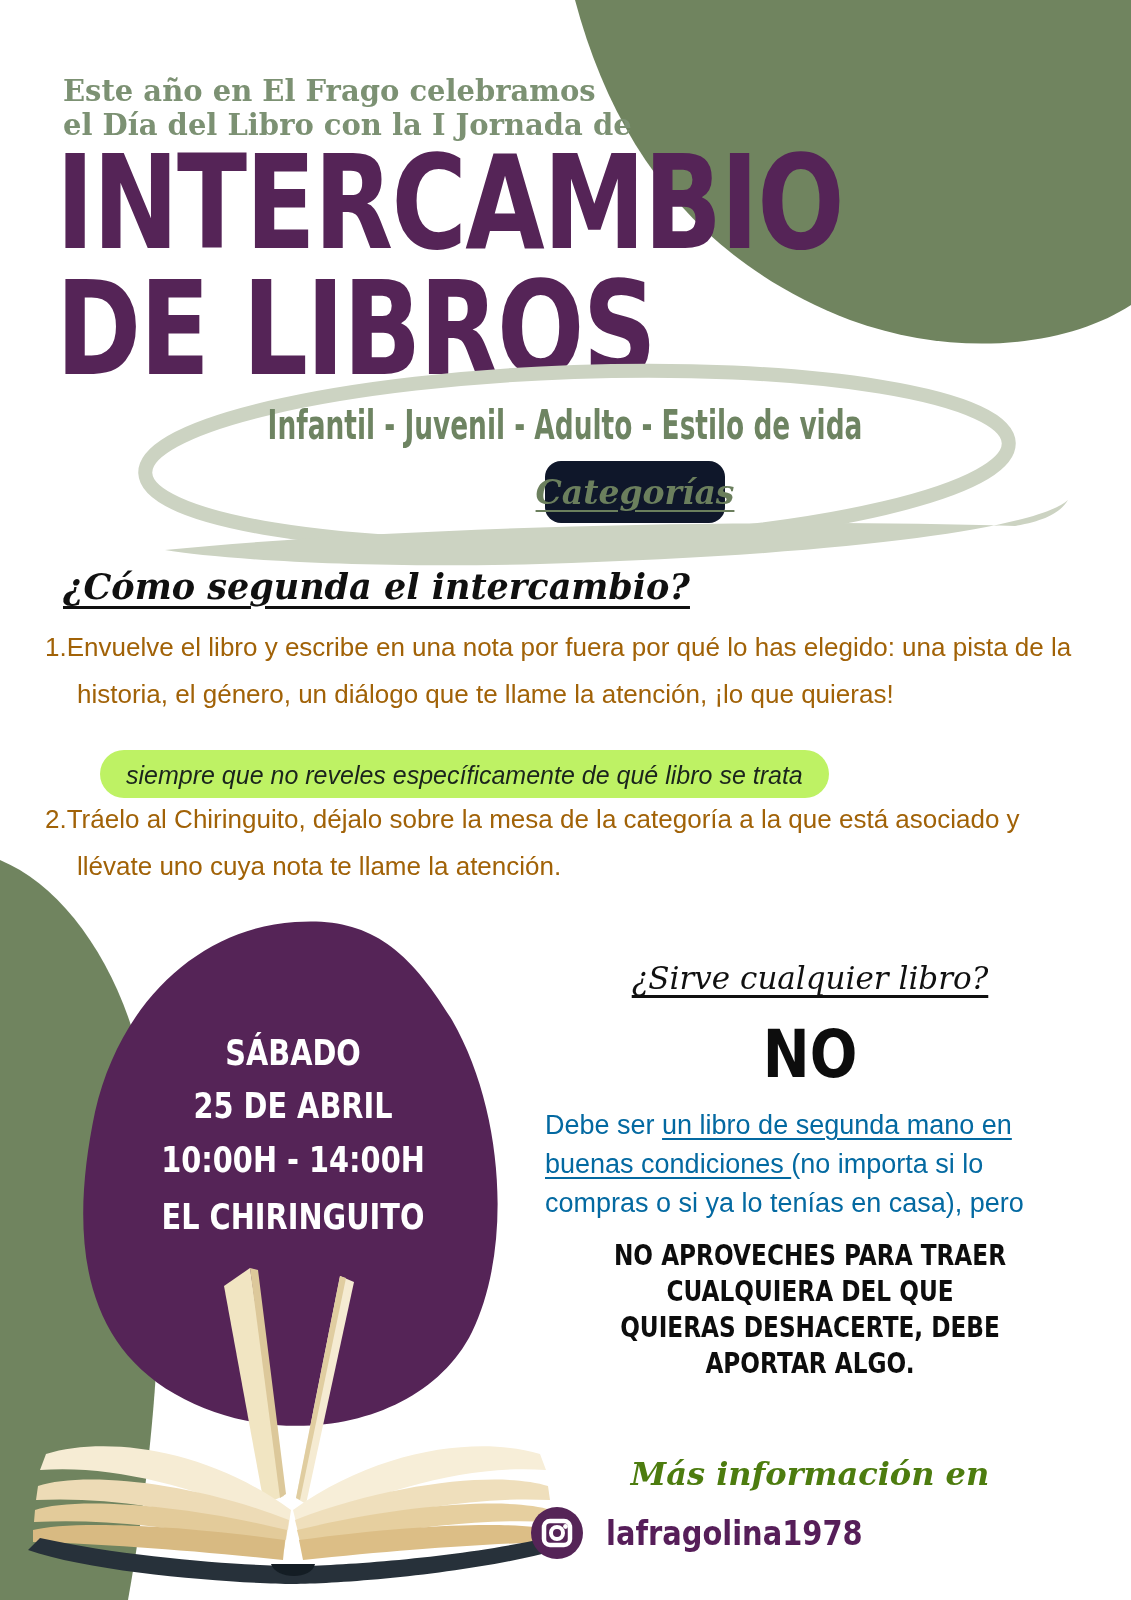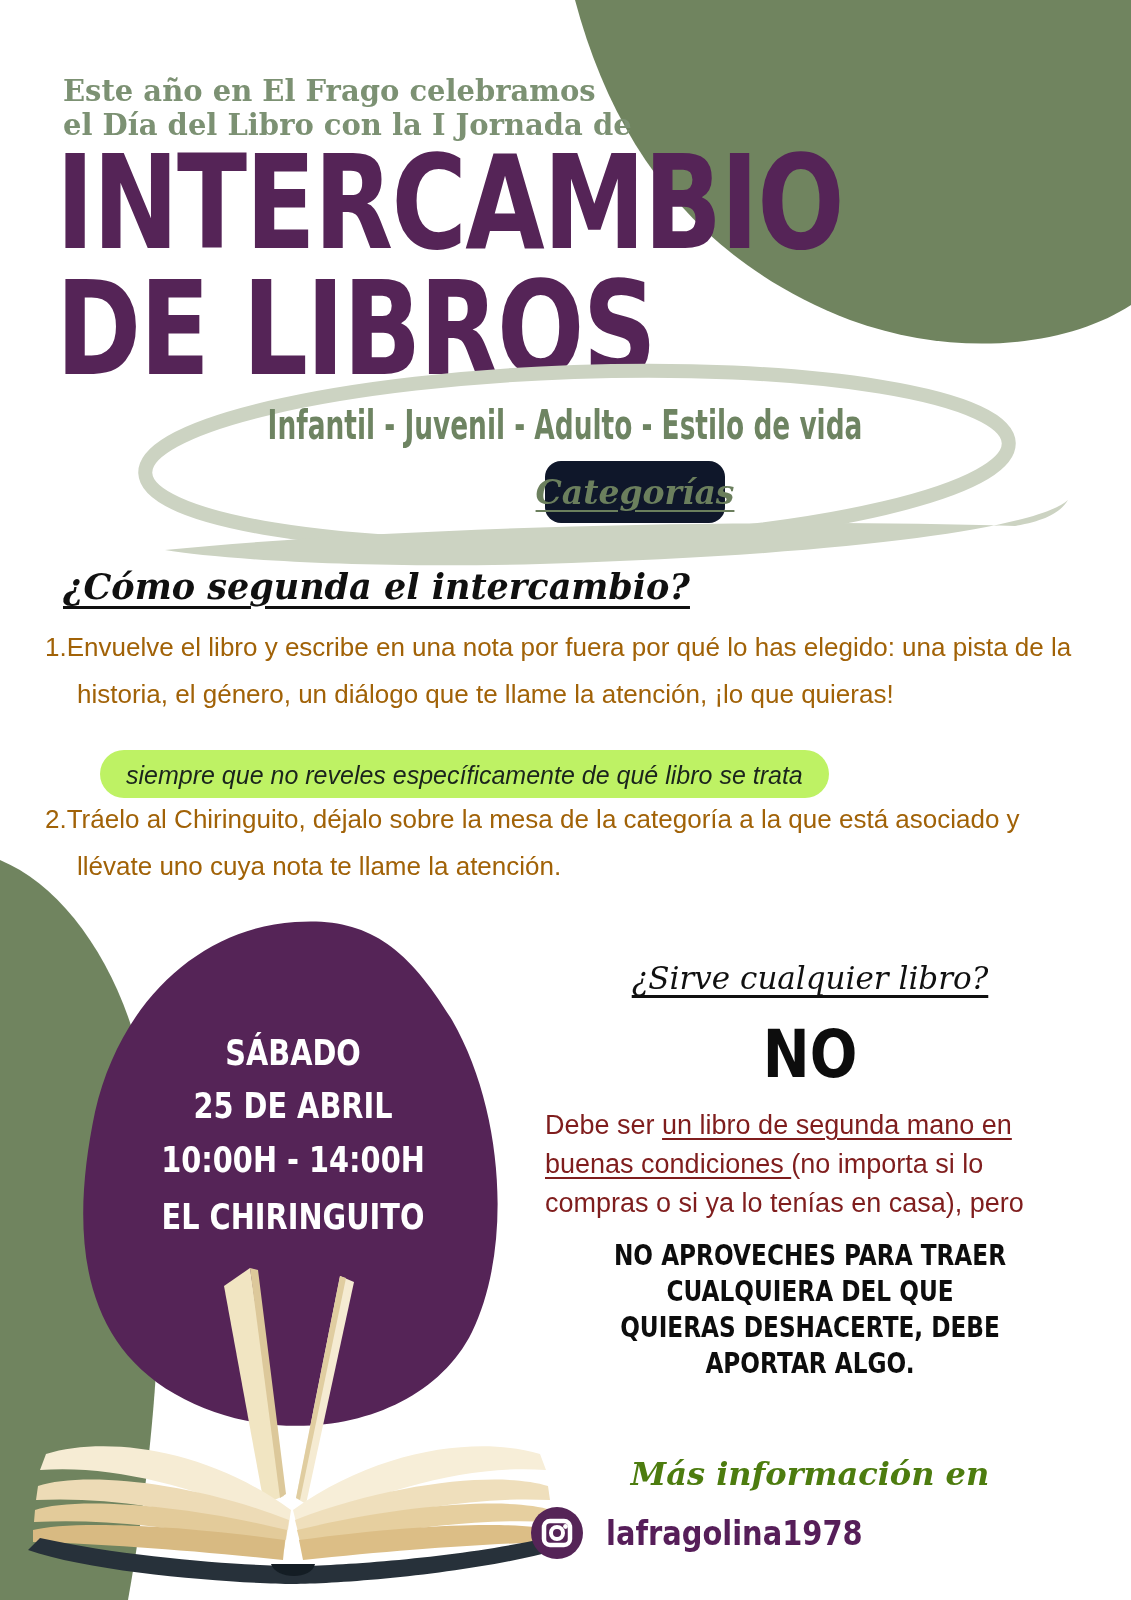--- a/index.html
+++ b/index.html
@@ -78,21 +78,21 @@
     font-family:"DejaVu Serif",serif;font-style:italic;font-weight:400;font-size:31px;color:#101010;
     text-decoration:underline;text-decoration-thickness:3px;text-underline-offset:6px;
   }
   .no-answer{
     left:530px;top:1016px;width:560px;text-align:center;
     font-family:"DejaVu Sans",sans-serif;font-weight:800;font-size:66px;color:#0d0d0d;
     transform:scaleX(0.85);transform-origin:center top;
   }
   .conditions{
     left:545px;top:1106px;width:500px;
-    font-size:27px;line-height:1.45;color:#7f1d1d;
+    font-size:27px;line-height:1.45;color:#0369a1;
   }
   .conditions .u{
     text-decoration:underline;text-decoration-thickness:2px;text-underline-offset:4px;
   }
   .warning{
     left:560px;top:1238px;width:500px;text-align:center;
     font-family:"DejaVu Sans",sans-serif;font-weight:800;font-size:29px;line-height:1.24;color:#0d0d0d;
     transform:scaleX(0.8);transform-origin:center top;
   }
 

